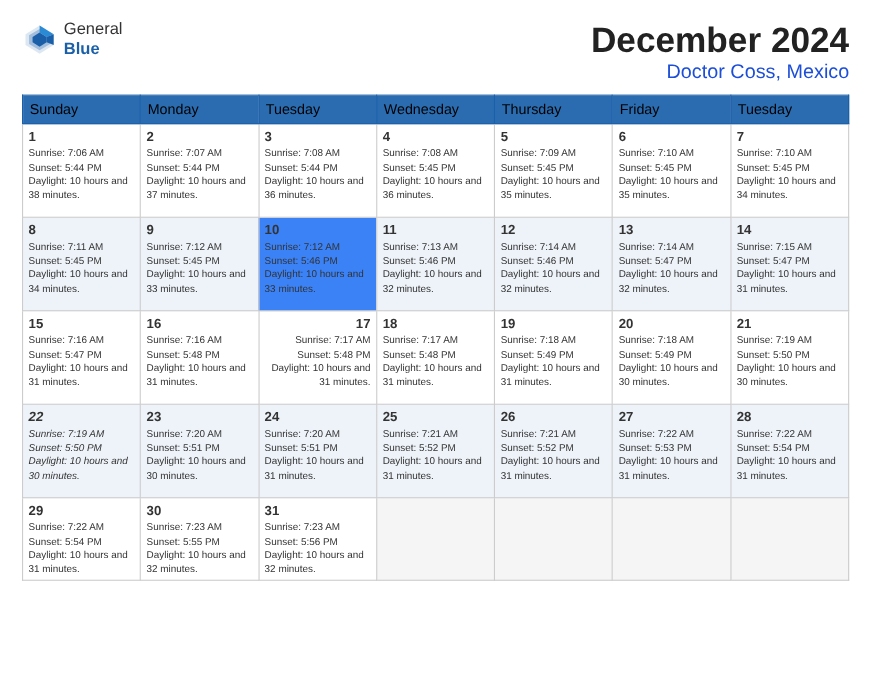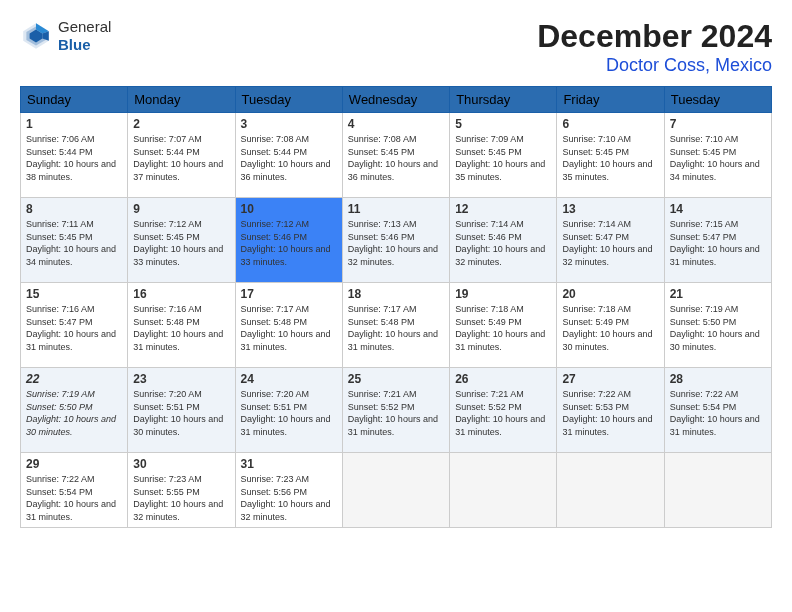--- a/index.html
+++ b/index.html
@@ -193,21 +193,21 @@
         </tr>
         <tr>
           <td style="background: rgb(255, 255, 255);">
         <span class="day-num">15</span>
         <span class="cell-text">Sunrise: 7:16 AM<br>Sunset: 5:47 PM<br>Daylight: 10 hours and 31 minutes.</span>
       </td>
           <td style="background: rgb(255, 255, 255);">
         <span class="day-num">16</span>
         <span class="cell-text">Sunrise: 7:16 AM<br>Sunset: 5:48 PM<br>Daylight: 10 hours and 31 minutes.</span>
       </td>
-          <td style="background: rgb(255, 255, 255);">
+          <td style="background: rgb(255, 255, 255); text-align: right;">
         <span class="day-num">17</span>
         <span class="cell-text">Sunrise: 7:17 AM<br>Sunset: 5:48 PM<br>Daylight: 10 hours and 31 minutes.</span>
       </td>
           <td style="background: rgb(255, 255, 255);">
         <span class="day-num">18</span>
         <span class="cell-text">Sunrise: 7:17 AM<br>Sunset: 5:48 PM<br>Daylight: 10 hours and 31 minutes.</span>
       </td>
           <td style="background: rgb(255, 255, 255); margin-left: 44px;">
         <span class="day-num">19</span>
         <span class="cell-text">Sunrise: 7:18 AM<br>Sunset: 5:49 PM<br>Daylight: 10 hours and 31 minutes.</span>

